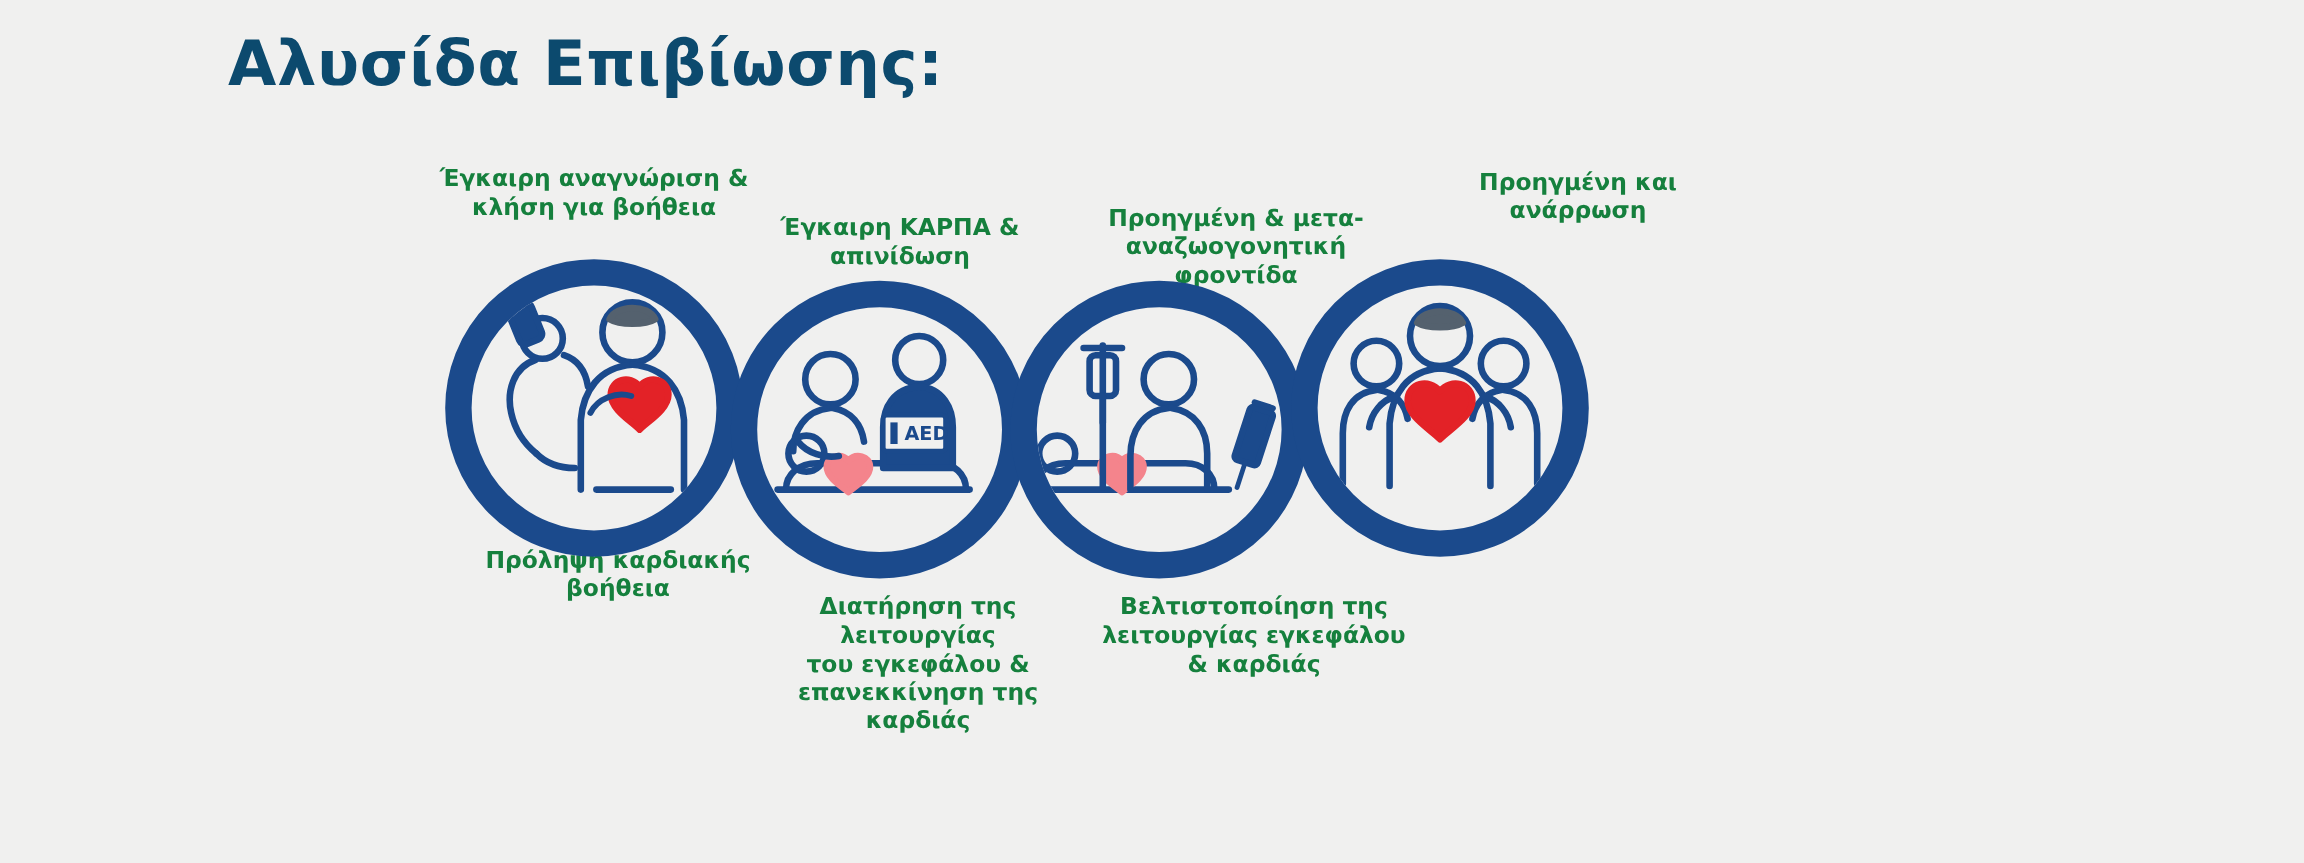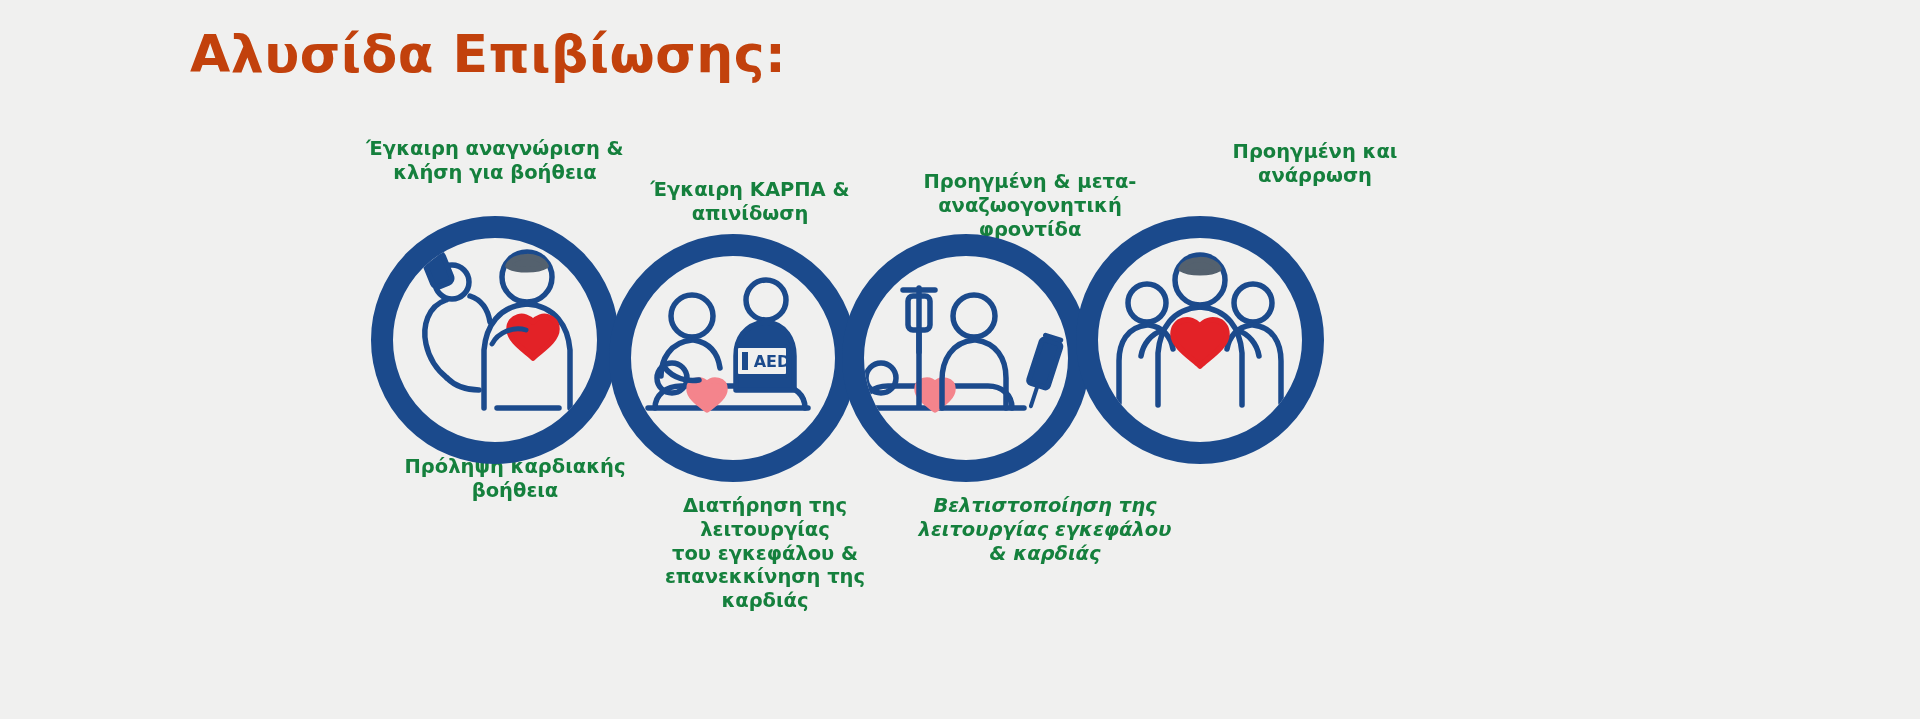--- a/index.html
+++ b/index.html
@@ -18,42 +18,42 @@
     position: absolute;
     inset: 0;
     background: #f0f0ef;
   }
   .title {
     position: absolute;
     left: 190px;
     top: 24px;
     font-size: 52px;
     font-weight: bold;
-    color: #c2410c;
+    color: #0c4a6e;
     letter-spacing: 0.5px;
     white-space: nowrap;
   }
   .label {
     position: absolute;
     color: #15803d;
     font-size: 19.5px;
     font-weight: bold;
     line-height: 1.22;
     text-align: center;
     white-space: pre-line;
   }
   
   #label-top-1 { left: 360px; top: 137px; width: 270px; }
   #label-top-2 { left: 625px; top: 178px; width: 250px; }
   #label-top-3 { left: 905px; top: 170px; width: 250px; }
   #label-top-4 { left: 1180px; top: 140px; width: 270px; }
   
   #label-bot-1 { left: 380px; top: 455px; width: 270px; }
   #label-bot-2 { left: 620px; top: 494px; width: 290px; }
-  #label-bot-3 { left: 900px; top: 494px; width: 290px; font-style: italic; }
+  #label-bot-3 { left: 900px; top: 494px; width: 290px; }
   #label-bot-4 { left: 1175px; top: 457px; width: 290px; }
   .chain { position: absolute; left: 0; top: 0; }
 </style>
 </head>
 <body>
 
 <div id="infographic">
 
   <div class="title">Αλυσίδα Επιβίωσης:</div>
 

